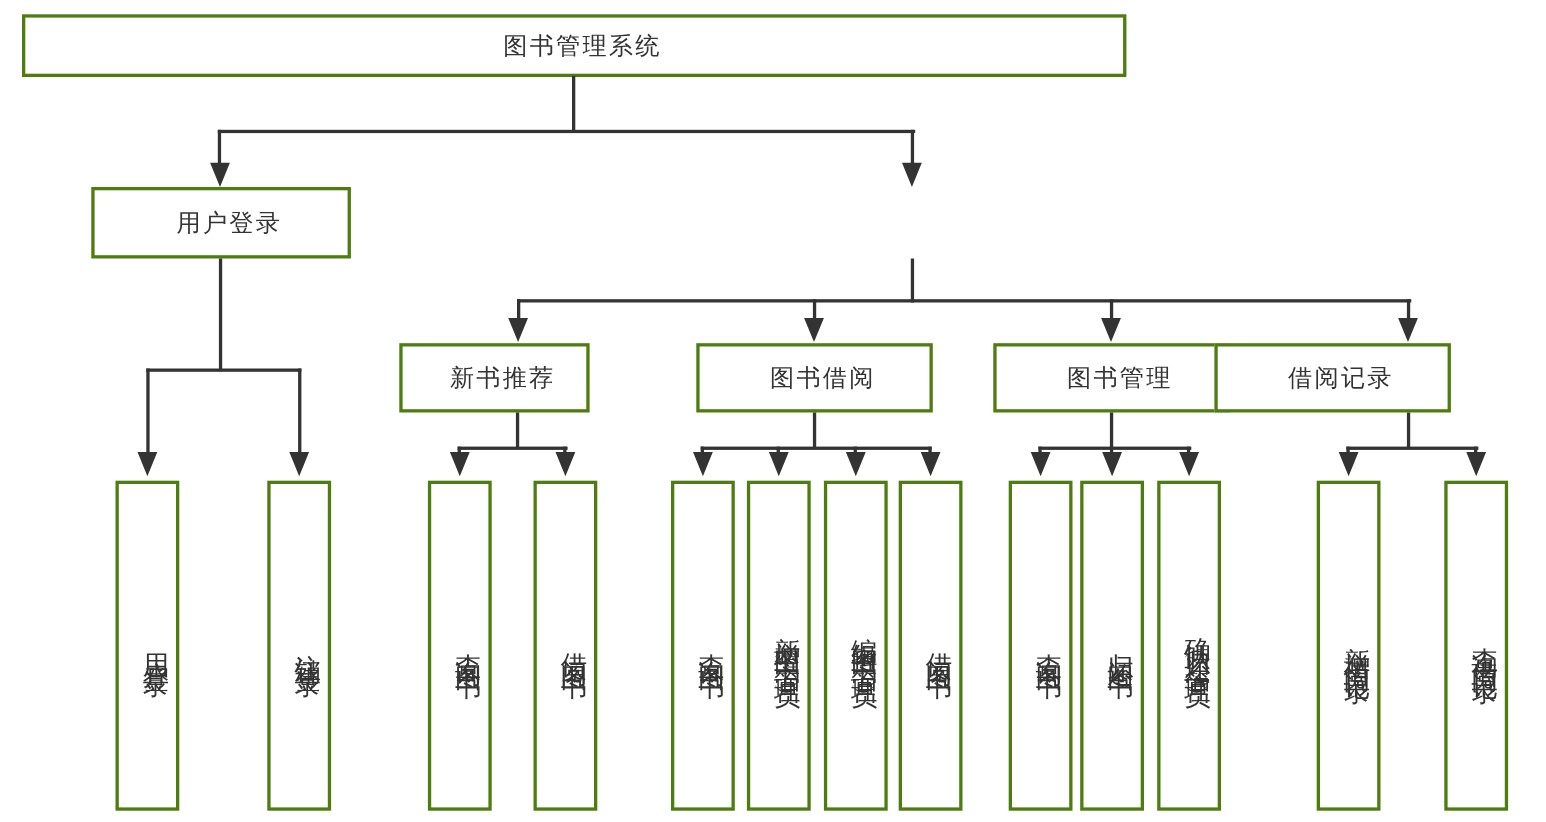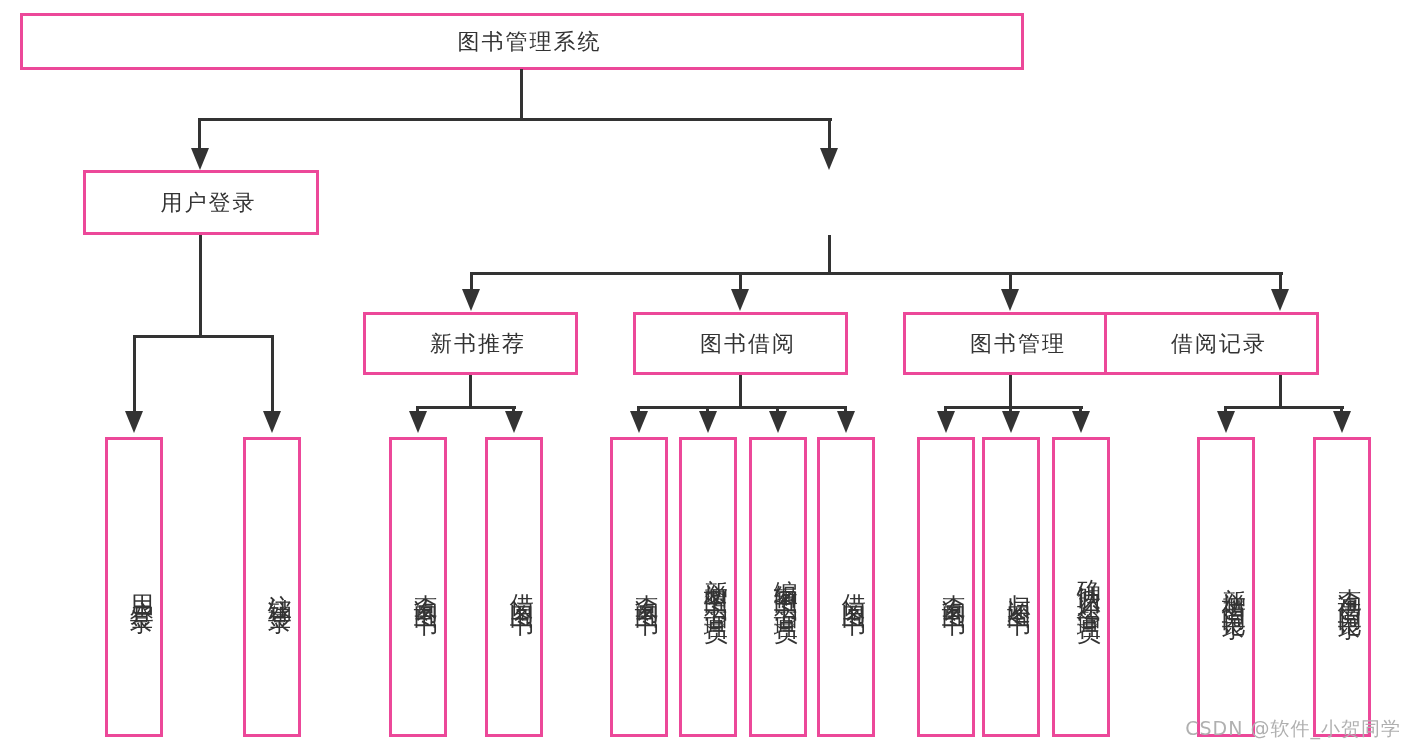--- a/index.html
+++ b/index.html
@@ -1,21 +1,21 @@
 <!DOCTYPE html>
 <html><head>
 <meta charset="utf-8">
 <style>
   html,body { margin:0; padding:0; background:#fff; }
   .canvas {
     position:relative; width:1405px; height:747px; background:#ffffff;
     font-family:"DejaVu Sans", sans-serif; overflow:hidden;
   }
   .node {
-    position:absolute; box-sizing:border-box; border:3px solid #ec4899;
+    position:absolute; box-sizing:border-box; border:3px solid #4d7c0f;
     background:#ffffff; display:flex; align-items:center; justify-content:center;
     color:#333333; font-size:22px; letter-spacing:2px; white-space:nowrap;padding-left:15px;
   }
   .leaf {
     writing-mode:vertical-rl; font-size:24px; letter-spacing:6px;
     line-height:1.1; white-space:normal;
   }
   .vline, .hline { position:absolute; background:#333333; }
   .arrow {
     position:absolute; width:0; height:0;
@@ -54,21 +54,21 @@
   <div class="hline" style="left:470px;top:272px;width:813px;height:3px;"></div>
   <div class="vline" style="left:470px;top:272px;width:3px;height:19px;"></div>
   <div class="arrow" style="left:462px;top:289px;"></div>
   <div class="vline" style="left:739px;top:272px;width:3px;height:19px;"></div>
   <div class="arrow" style="left:731px;top:289px;"></div>
   <div class="vline" style="left:1009px;top:272px;width:3px;height:19px;"></div>
   <div class="arrow" style="left:1001px;top:289px;"></div>
   <div class="vline" style="left:1279px;top:272px;width:3px;height:19px;"></div>
   <div class="arrow" style="left:1271px;top:289px;"></div>
 
-  <div class="node" style="left:363px;top:312px;width:215px;height:63px;">新书推荐</div>
+  <div class="node" style="left:363px;top:312px;width:173px;height:63px;">新书推荐</div>
   <div class="node" style="left:633px;top:312px;width:215px;height:63px;">图书借阅</div>
   <div class="node" style="left:903px;top:312px;width:215px;height:63px;">图书管理</div>
   <div class="node" style="left:1104px;top:312px;width:215px;height:63px;">借阅记录</div>
 
   <div class="vline" style="left:469px;top:375px;width:3px;height:33px;"></div>
   <div class="hline" style="left:416px;top:406px;width:100px;height:3px;"></div>
   <div class="vline" style="left:416px;top:406px;width:3px;height:8px;"></div>
   <div class="arrow" style="left:409px;top:411px;"></div>
   <div class="vline" style="left:512px;top:406px;width:3px;height:8px;"></div>
   <div class="arrow" style="left:505px;top:411px;"></div>
@@ -111,15 +111,14 @@
   <div class="node leaf" style="left:749px;top:437px;width:58px;height:300px;">编辑图书（管理员）</div>
   <div class="node leaf" style="left:817px;top:437px;width:58px;height:300px;">借阅图书</div>
 
   <div class="node leaf" style="left:917px;top:437px;width:58px;height:300px;">查询图书</div>
   <div class="node leaf" style="left:982px;top:437px;width:58px;height:300px;">归还图书</div>
   <div class="node leaf" style="left:1052px;top:437px;width:58px;height:300px;">确认归还（管理员）</div>
 
   <div class="node leaf" style="left:1197px;top:437px;width:58px;height:300px;">新增借阅记录</div>
   <div class="node leaf" style="left:1313px;top:437px;width:58px;height:300px;">查询借阅记录</div>
 
-  <div class="watermark">CSDN @软件_小贺同学</div>
 
 </div>
 
 </body></html>

